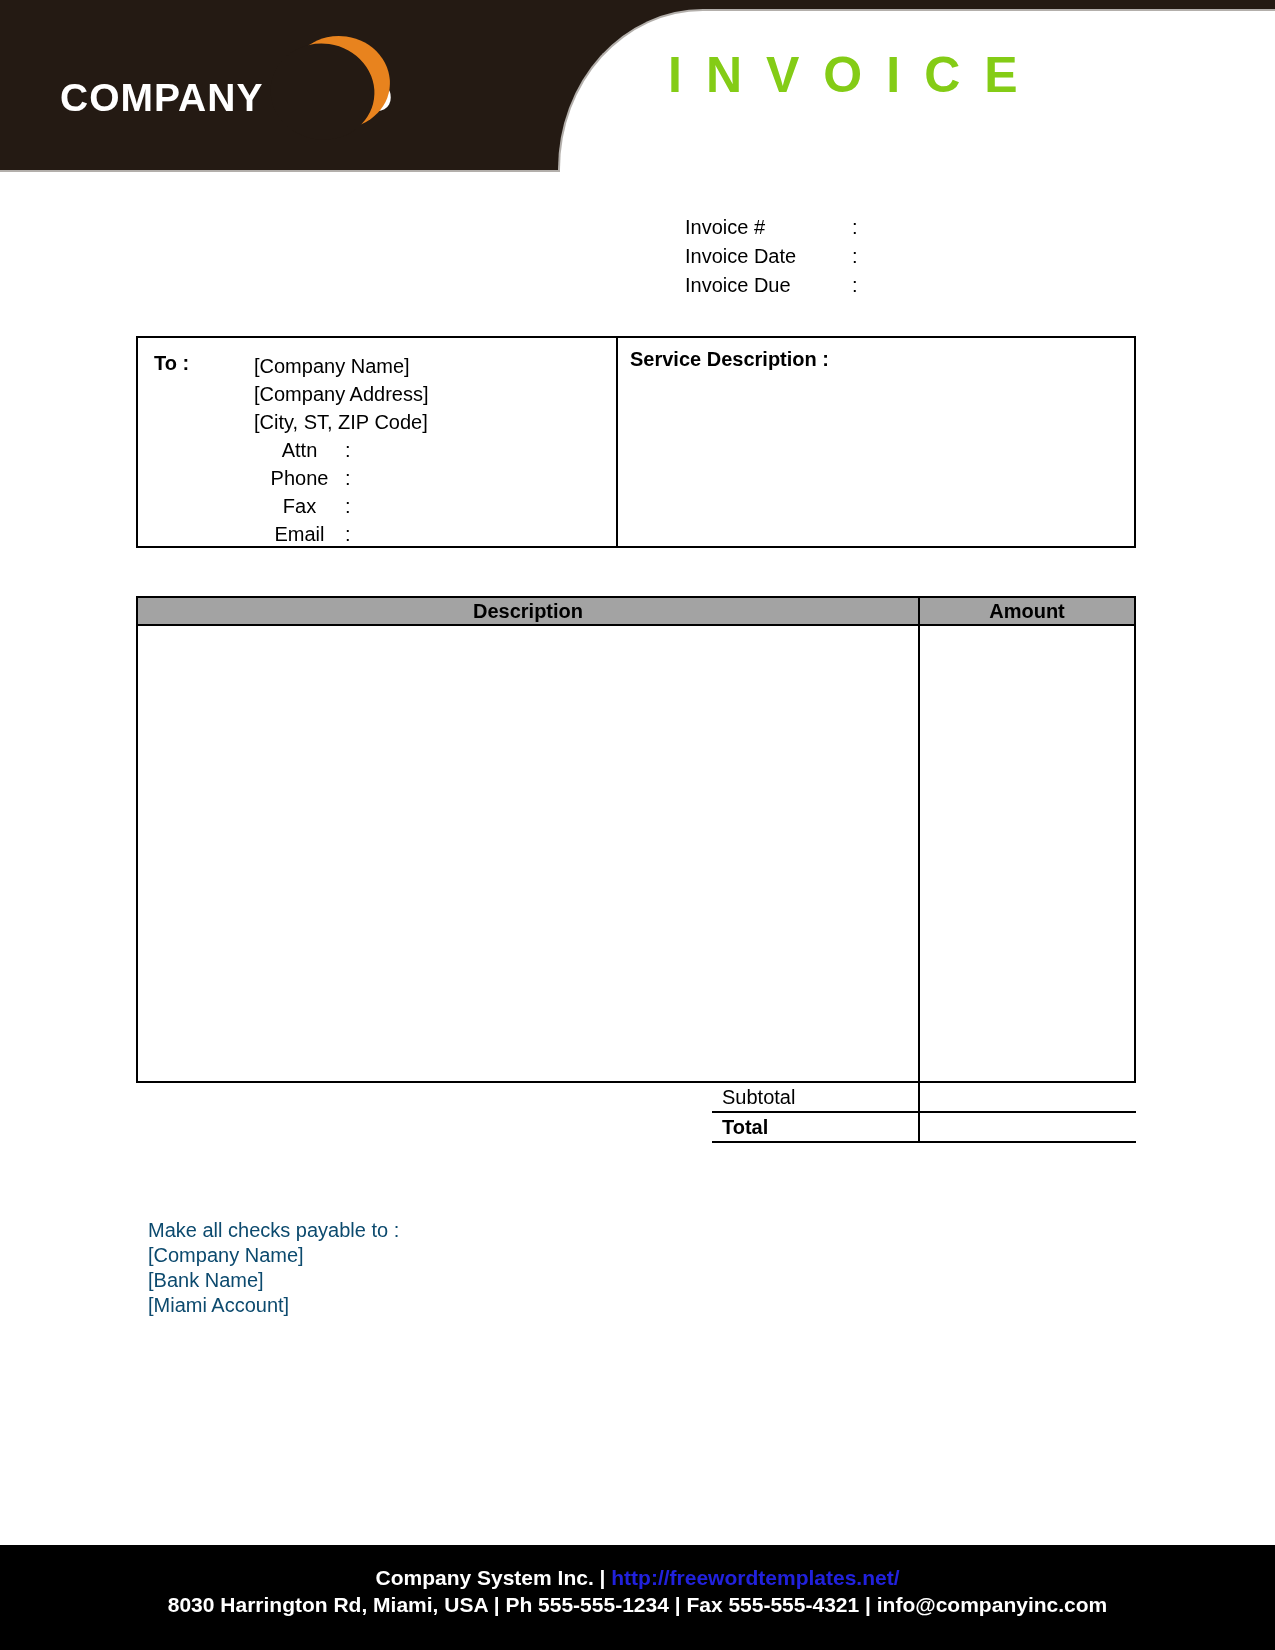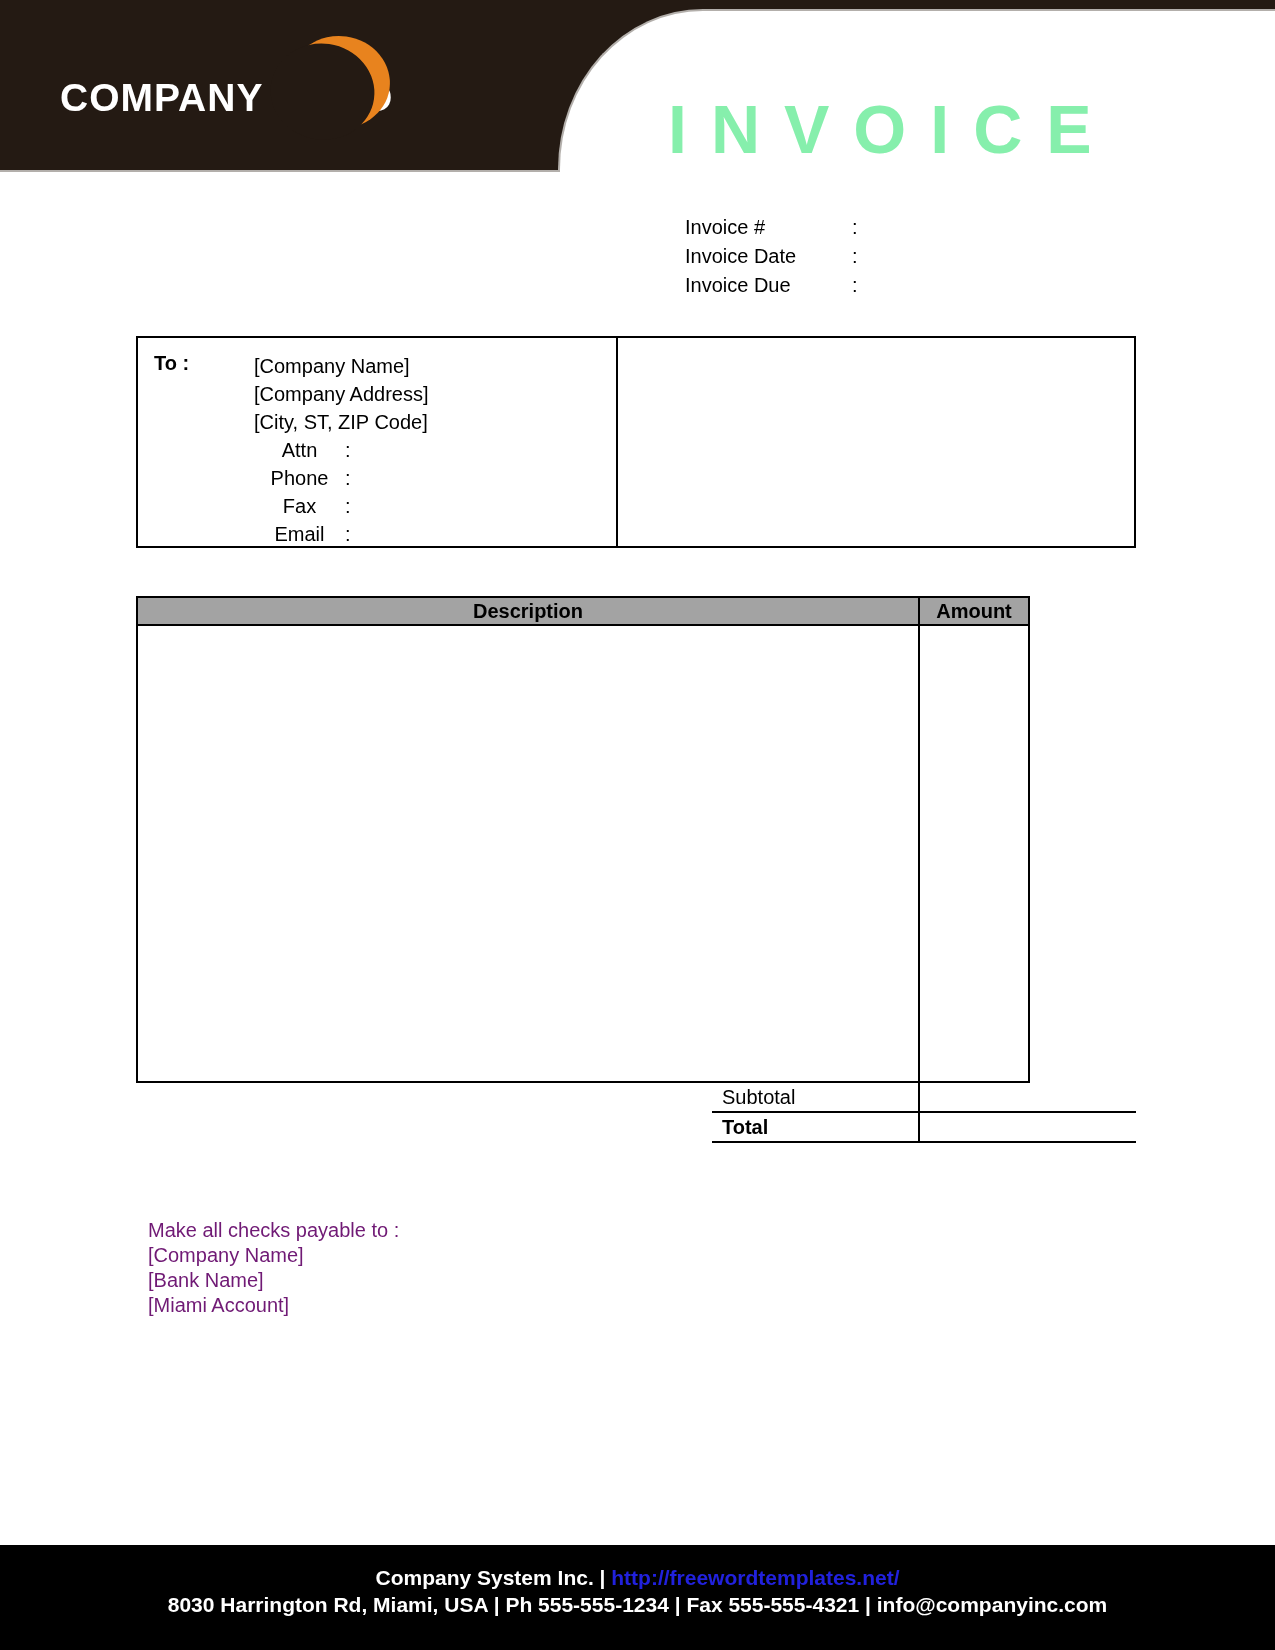--- a/index.html
+++ b/index.html
@@ -71,26 +71,25 @@
     position: absolute;
     left: -18px; top: 10px;
     width: 104px; height: 96px;
     background: #241a13;
     border-radius: 50%;
   }
   .invoice-title {
     position: absolute;
     left: 668px;
     top: 46px;
-    color: #86efac;
-    font-size: 68px;
+    color: #84cc16;
+    font-size: 50px;
     font-weight: 700;
     letter-spacing: 24px;
     white-space: nowrap;
-    margin-top: 44px;
   }
 
   
   .invoice-meta {
     position: absolute;
     left: 685px;
     top: 213px;
     font-size: 20px;
     color: #000;
   }
@@ -121,21 +120,21 @@
   .to-field-row { display: flex; }
   .to-field-label { width: 91px; text-align: center; }
   .to-right { flex: 1; padding: 7px 0 0 12px; }
   .service-label { font-weight: 700; line-height: 28px; }
 
   
   .items-table {
     position: absolute;
     left: 136px;
     top: 596px;
-    width: 894px;
+    width: 1000px;
   }
   .items-header {
     display: flex;
     height: 30px;
     background: #a3a3a3;
     border: 2px solid #000;
     font-size: 20px;
     font-weight: 700;
     align-items: center;
   }
@@ -169,21 +168,21 @@
   .t-value-cell { flex: 1; height: 100%; border-left: 2px solid #000; }
   .trow-total .t-label-cell { font-weight: 700; }
 
   
   .payable {
     position: absolute;
     left: 148px;
     top: 1218px;
     font-size: 20px;
     line-height: 25px;
-    color: #701a75;
+    color: #0c4a6e;
   }
 
   
   .footer {
     position: absolute;
     left: 0;
     top: 1545px;
     width: 1275px;
     height: 105px;
     background: #000000;
@@ -253,20 +252,23 @@
           <span>:</span>
           <span></span>
         </div>
         <div class="to-field-row">
           <span class="to-field-label">Email</span>
           <span>:</span>
           <span></span>
         </div>
       </div>
     </div>
+    <div class="to-right">
+      <div class="service-label">Service Description :</div>
+    </div>
   </div>
 
   <div class="items-table">
     <div class="items-header">
       <div class="col-desc">Description</div>
       <div class="col-amount">Amount</div>
     </div>
     <div class="items-body">
       <div class="body-desc"></div>
       <div class="body-amount"></div>

